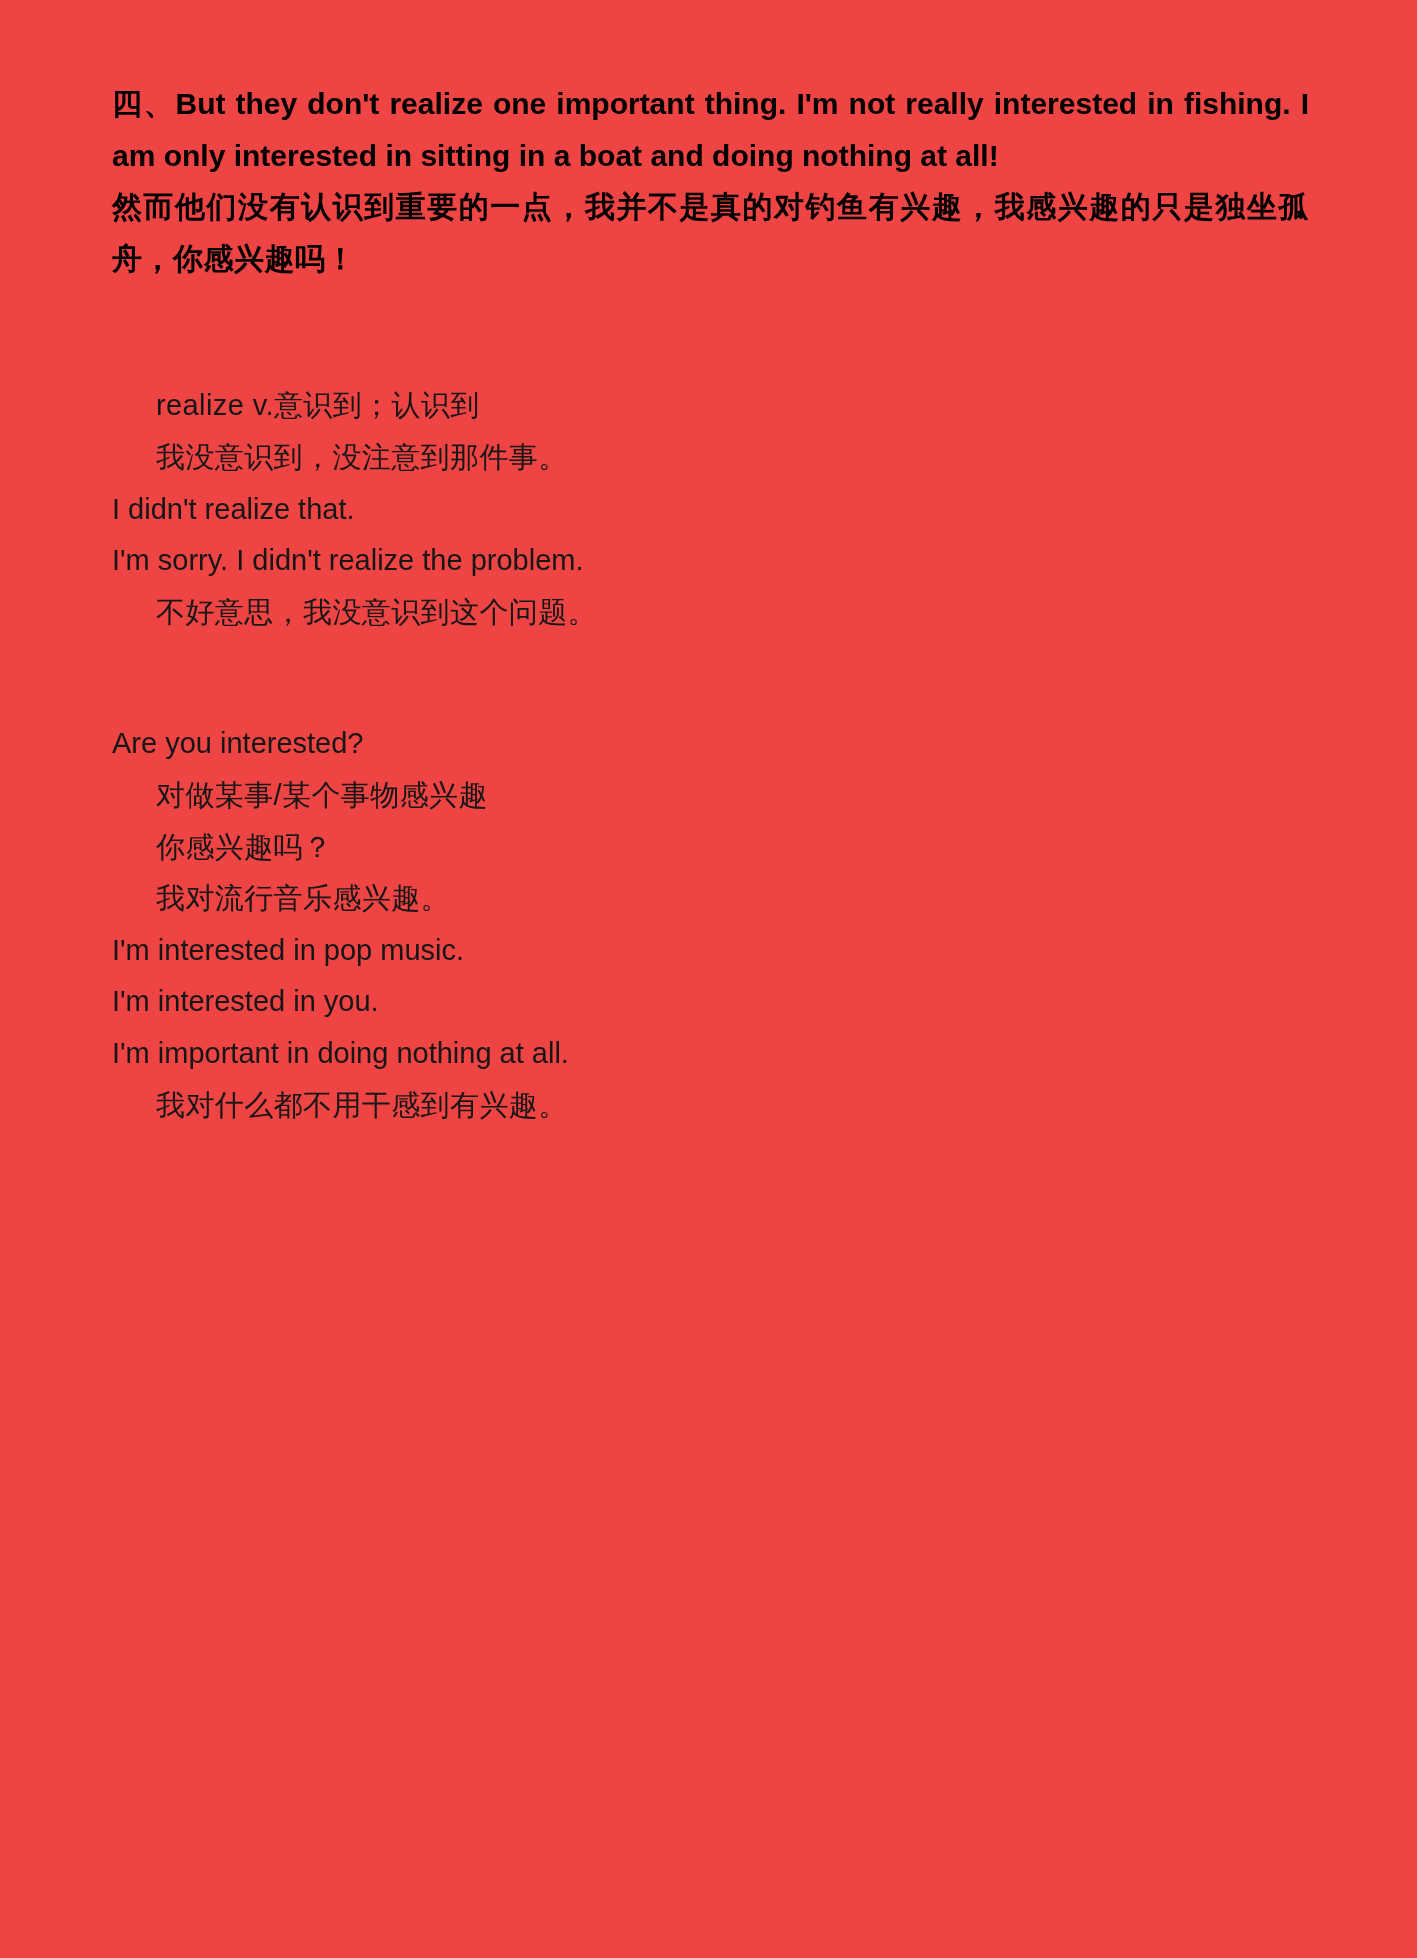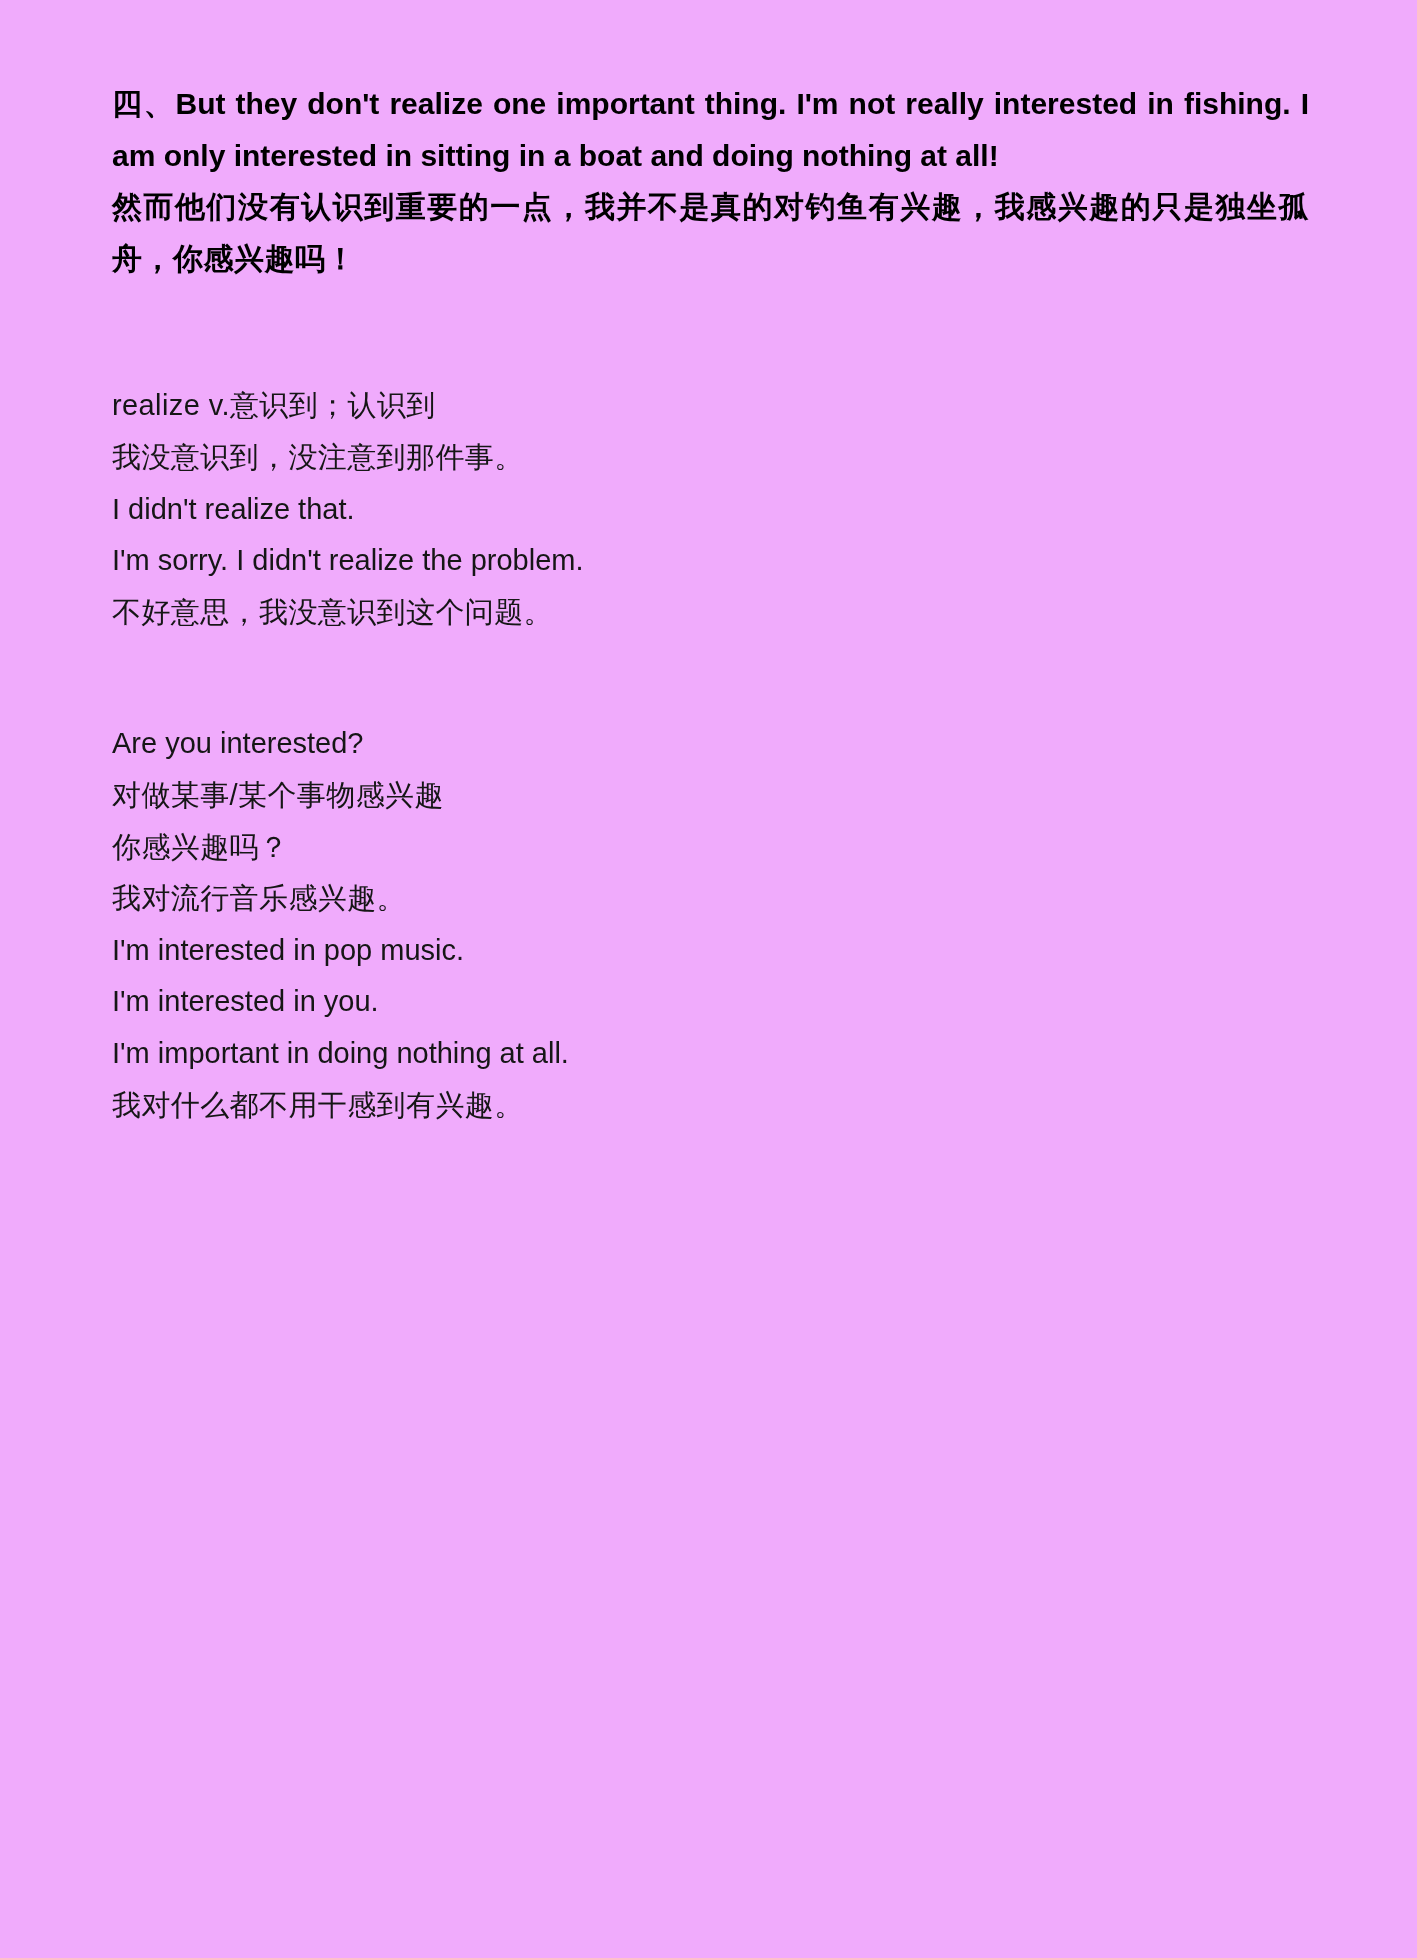--- a/index.html
+++ b/index.html
@@ -12,21 +12,21 @@
     height: 1958px;
     font-family: "Liberation Sans", "DejaVu Sans", sans-serif;
     color: #111111;
     -webkit-font-smoothing: antialiased;
   }
   .page {
     box-sizing: border-box;
     width: 1417px;
     height: 1958px;
     padding: 78px 108px 0 112px;
-    background: #f0abfc;
+    background: #ef4444;
   }
   .heading {
     font-weight: bold;
     font-size: 30px;
     line-height: 1.72;
     color: #000000;
     margin: 0;
   }
   .heading .en {
     display: block;
@@ -50,20 +50,21 @@
     line-height: 1.78;
     color: #161616;
     font-weight: 400;
   }
   .line {
     display: block;
     white-space: pre-wrap;
   }
   .line.zh {
     letter-spacing: 0.4px;
+    margin-left: 44px;
   }
 </style>
 </head>
 <body>
 
 <div class="page">
 
   <div class="heading">
     <span class="en">四、But they don't realize one important thing. I'm not really interested in fishing. I am only interested in sitting in a boat and doing nothing at all!</span>
     <span class="zh">然而他们没有认识到重要的一点，我并不是真的对钓鱼有兴趣，我感兴趣的只是独坐孤舟，你感兴趣吗！</span>

